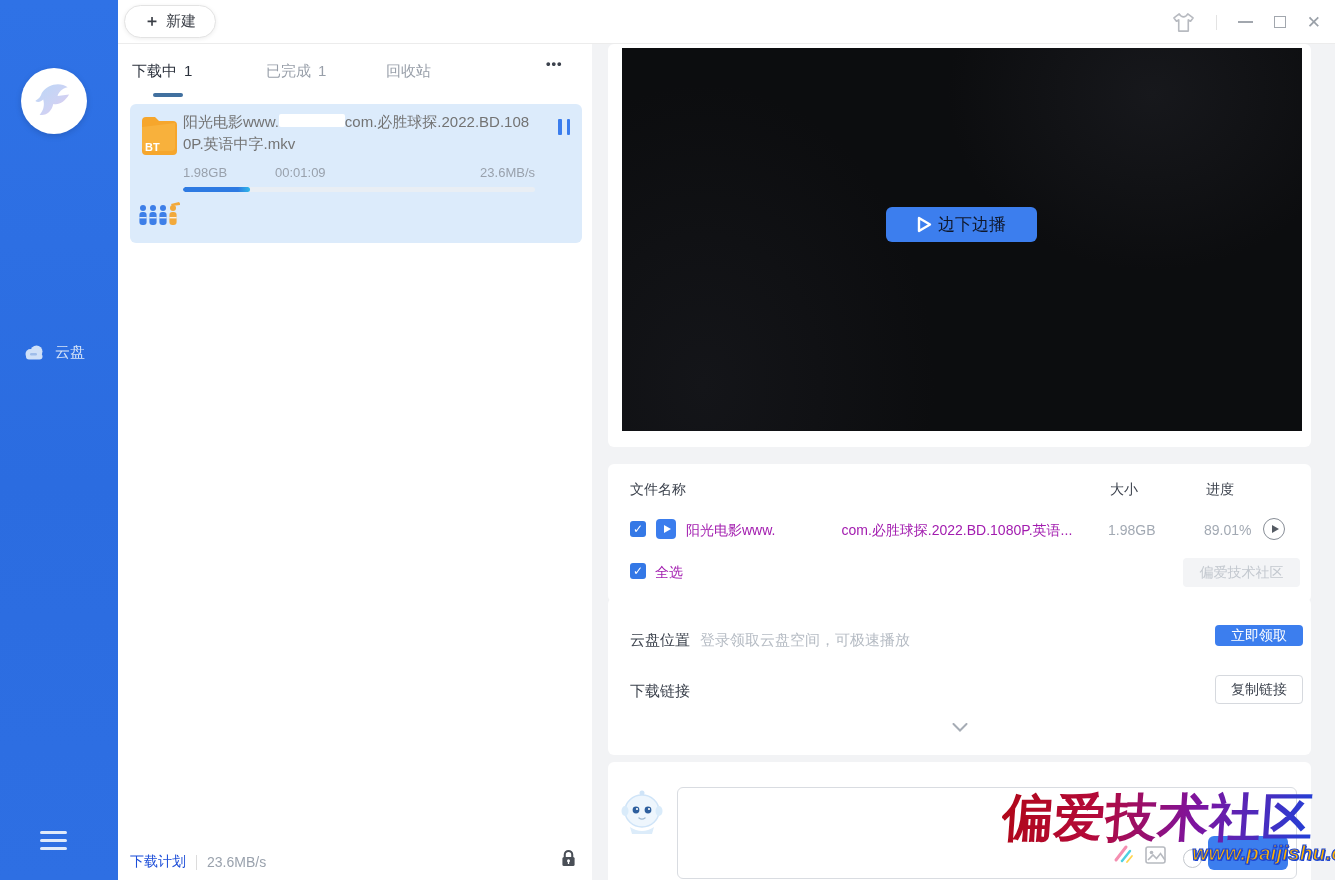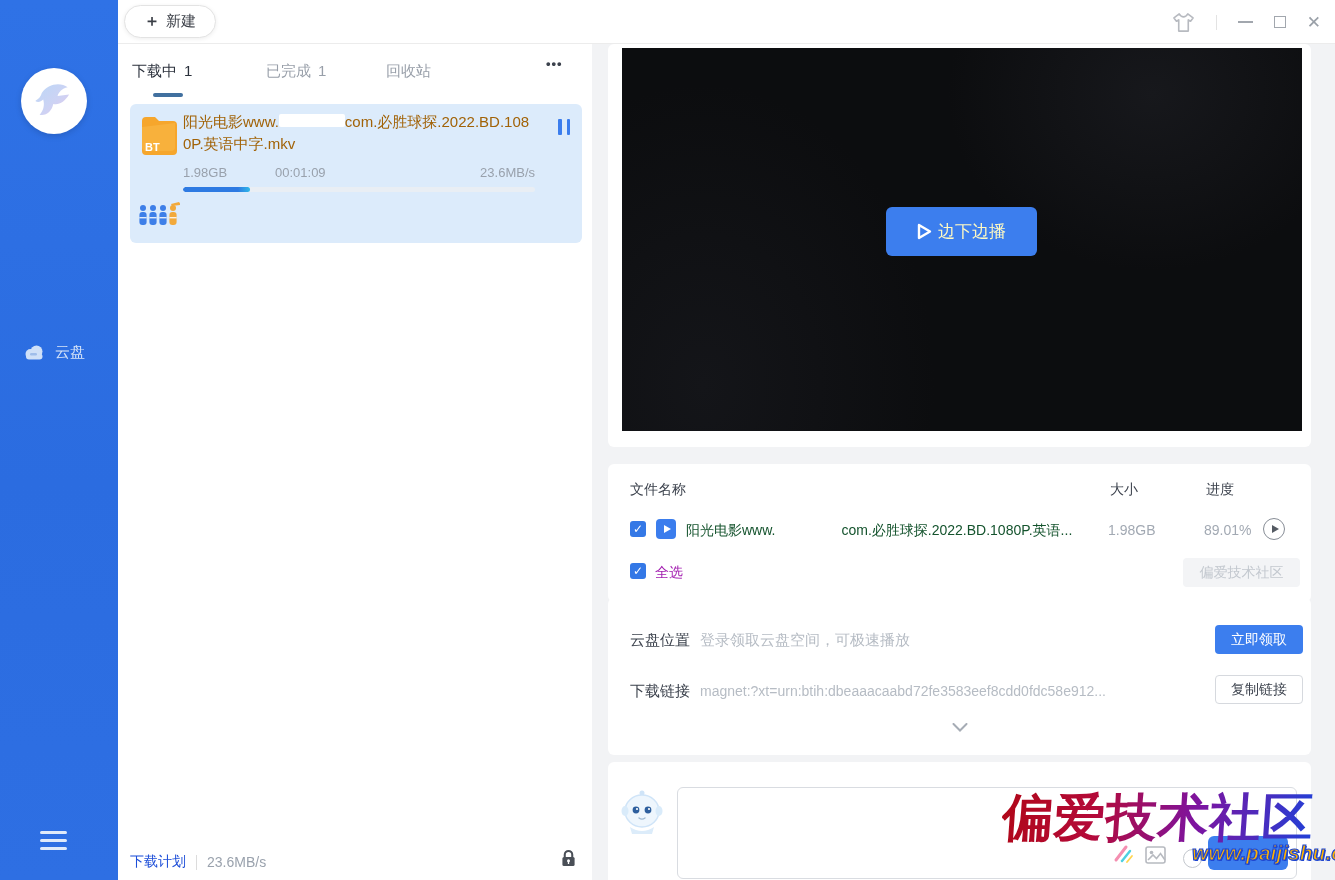--- a/index.html
+++ b/index.html
@@ -33,21 +33,21 @@
   .tab { position:absolute; top:18px; font-size:15px; color:#989fa9; cursor:pointer; display:flex; gap:7px; }
   .tab.active { color:#2b313c; }
   .tab-1 { left:14px; }
   .tab-2 { left:148px; }
   .tab-3 { left:268px; }
   .tab-underline { position:absolute; left:35px; top:49px; width:30px; height:4px; border-radius:2px; background:#41709f; }
   .more-btn { position:absolute; left:428px; top:12px; font-size:13px; font-weight:bold; letter-spacing:1px; color:#3c424d; cursor:pointer; }
 
   .dl-card { position:absolute; left:12px; top:60px; width:452px; height:139px; background:#dcebfb; border-radius:6px; cursor:pointer; }
   .folder-icon { position:absolute; left:10px; top:9px; }
-  .dl-title { position:absolute; left:53px; top:7px; width:348px; font-size:15px; line-height:22px; color:#a16207; word-break:break-all; }
+  .dl-title { position:absolute; left:53px; top:7px; width:348px; font-size:15px; line-height:22px; color:#737373; word-break:break-all; }
   .redact { display:inline-block; width:66px; height:13px; background:#ffffff; border-radius:2px; vertical-align:baseline; }
   .pause-btn { position:absolute; left:428px; top:15px; width:14px; height:16px; display:flex; gap:5px; cursor:pointer; }
   .pause-btn i { display:block; width:3.5px; height:16px; background:#3b7ded; border-radius:1px; }
   .dl-stats { position:absolute; left:53px; top:61px; width:352px; display:flex; font-size:13px; color:#99a1ac; }
   .dl-stats .s-size { width:92px; }
   .dl-stats .s-time { flex:1; }
   .dl-stats .s-speed { text-align:right; }
   .progress-track { position:absolute; left:53px; top:83px; width:352px; height:5px; border-radius:3px; background:#e9eef4; overflow:hidden; }
   .progress-fill { height:5px; border-radius:3px; background:linear-gradient(90deg,#2e7ae2 0%,#2e7ae2 82%,#30b9e9 100%); width:0; }
   .peers { position:absolute; left:8px; top:96px; }
@@ -60,45 +60,45 @@
 
   
   .right-panel { position:absolute; left:592px; top:44px; width:743px; height:836px; background:#f2f3f5; }
   .card { position:absolute; left:16px; width:703px; background:#fff; border-radius:6px; }
   .video-card { top:0; height:403px; }
   .video-area { position:absolute; left:14px; top:4px; width:680px; height:383px;
     background:
       radial-gradient(ellipse 300px 260px at 78% 12%, #17181c 0%, rgba(23,24,28,0) 68%),
       radial-gradient(ellipse 330px 430px at 12% 88%, #141519 0%, rgba(20,21,25,0) 70%),
       #0c0d0f; }
-  .play-now-btn { position:absolute; left:264px; top:159px; width:151px; height:49px; background:#3c7eee; border-radius:6px; display:flex; align-items:center; justify-content:center; gap:6px; color:#fef9c3; font-size:17px; cursor:pointer; }
+  .play-now-btn { position:absolute; left:264px; top:159px; width:151px; height:35px; background:#3c7eee; border-radius:6px; display:flex; align-items:center; justify-content:center; gap:6px; color:#0f172a; font-size:17px; cursor:pointer; }
 
   .file-card { top:420px; height:138px; }
   .fh { position:absolute; top:17px; font-size:14px; color:#3c424d; }
   .fh-name { left:22px; }
   .fh-size { left:502px; }
   .fh-prog { left:598px; }
   .checkbox { width:16px; height:16px; background:#3478e6; border-radius:3px; color:#fff; font-size:12px; line-height:16px; text-align:center; cursor:pointer; }
   .file-row-check { position:absolute; left:22px; top:57px; }
   .play-badge { position:absolute; left:48px; top:55px; width:20px; height:20px; background:#3b7ded; border-radius:4px; display:flex; align-items:center; justify-content:center; cursor:pointer; }
   .play-badge i { display:block; width:0; height:0; border-left:7px solid #fff; border-top:4.5px solid transparent; border-bottom:4.5px solid transparent; margin-left:2px; }
-  .file-name { position:absolute; left:78px; top:58px; width:405px; font-size:14px; color:#14532d; white-space:nowrap; overflow:hidden; }
+  .file-name { position:absolute; left:78px; top:58px; width:405px; font-size:14px; color:#a21caf; white-space:nowrap; overflow:hidden; }
   .file-size { position:absolute; left:500px; top:58px; font-size:14px; color:#a2a9b3; }
   .file-prog { position:absolute; left:596px; top:58px; font-size:14px; color:#a2a9b3; }
   .circle-play { position:absolute; left:655px; top:54px; width:22px; height:22px; border:1.5px solid #878d96; border-radius:50%; display:flex; align-items:center; justify-content:center; cursor:pointer; }
   .circle-play i { display:block; width:0; height:0; border-left:7px solid #555b63; border-top:4.5px solid transparent; border-bottom:4.5px solid transparent; margin-left:2px; }
   .selall-check { position:absolute; left:22px; top:99px; }
   .selall-label { position:absolute; left:47px; top:100px; font-size:14px; color:#a21caf; }
   .dl-selected-btn { position:absolute; left:575px; top:94px; width:117px; height:29px; background:#f3f4f6; color:#c3c8cf; border:none; border-radius:4px; font-size:14px; cursor:default; }
 
   .cloud-card { top:554px; height:157px; }
   .cl-label { position:absolute; left:22px; font-size:15px; color:#3c424d; }
   .cl-hint { position:absolute; left:92px; font-size:15px; color:#b6bcc4;text-align:right; }
   .cl-link { position:absolute; left:92px; width:505px; font-size:14px; color:#b6bcc4; white-space:nowrap; overflow:hidden; text-overflow:ellipsis; }
-  .claim-btn { position:absolute; left:607px; top:27px; width:88px; height:29px; background:#3c7eee; color:#fff; border:none; border-radius:4px; font-size:14px; cursor:pointer; }
+  .claim-btn { position:absolute; left:607px; top:27px; width:88px; height:21px; background:#3c7eee; color:#fff; border:none; border-radius:4px; font-size:14px; cursor:pointer; }
   .copy-btn { position:absolute; left:607px; top:77px; width:88px; height:29px; background:#fff; color:#3c424d; border:1px solid #d6d9de; border-radius:4px; font-size:14px; cursor:pointer; }
   .expand-chevron { position:absolute; left:344px; top:120px; cursor:pointer; }
 
   .chat-card { top:718px; height:162px; }
   .robot { position:absolute; left:12px; top:25px; }
   .chat-input { position:absolute; left:69px; top:25px; width:620px; height:92px; background:#fff; border:1px solid #d9dce1; border-radius:6px; }
   .pen-icon { position:absolute; right:160px; bottom:10px; cursor:pointer; }
   .img-icon { position:absolute; right:130px; bottom:10px; cursor:pointer; }
   .emoji-icon { position:absolute; right:94px; bottom:10px; width:19px; height:19px; border:1.5px solid #c3c7cd; border-radius:50%; cursor:pointer; }
   .send-btn { position:absolute; right:8px; bottom:8px; width:80px; height:34px; background:#3c7eee; border:none; border-radius:6px; cursor:pointer; }
@@ -282,21 +282,20 @@
       <div class="selall-label">全选</div>
       <button class="dl-selected-btn">偏爱技术社区</button>
     </div>
 
     <div class="card cloud-card">
       <div class="cl-label" style="top:33px;">云盘位置</div>
       <div class="cl-hint" style="top:33px;">登录领取云盘空间，可极速播放</div>
       <button class="claim-btn">立即领取</button>
 
       <div class="cl-label" style="top:84px;">下载链接</div>
-      <div class="cl-link" style="top:85px;">magnet:?xt=urn:btih:dbeaaacaabd72fe3583eef8cdd0fdc58e912...</div>
       <button class="copy-btn">复制链接</button>
 
       <div class="expand-chevron">
         <svg width="16" height="9" viewBox="0 0 16 9">
           <polyline points="1.5,1 8,7.5 14.5,1" fill="none" stroke="#a6acb5" stroke-width="2" stroke-linecap="round"></polyline>
         </svg>
       </div>
     </div>
 
     <div class="card chat-card">

